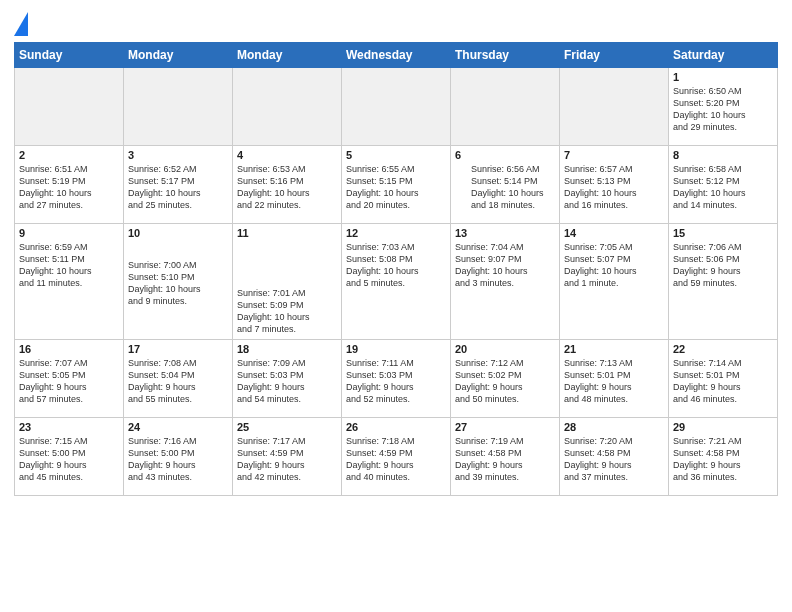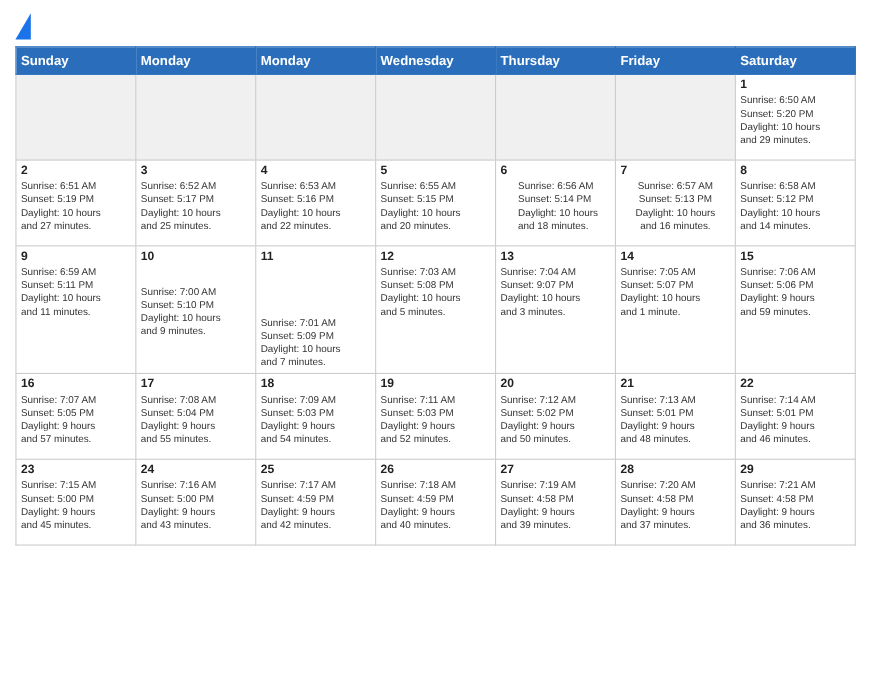--- a/index.html
+++ b/index.html
@@ -180,21 +180,21 @@
           </td>
           <td>
             <span class="day-num">6</span>
             <div class="day-info" style="white-space: pre-line; margin-left: 16px;">Sunrise: 6:56 AM
 Sunset: 5:14 PM
 Daylight: 10 hours
 and 18 minutes.</div>
           </td>
           <td>
             <span class="day-num">7</span>
-            <div class="day-info" style="white-space: pre-line; text-align: center;">Sunrise: 6:57 AM
+            <div class="day-info" style="white-space: pre-line;">Sunrise: 6:57 AM
 Sunset: 5:13 PM
 Daylight: 10 hours
 and 16 minutes.</div>
           </td>
           <td>
             <span class="day-num">8</span>
             <div class="day-info" style="white-space: pre-line;">Sunrise: 6:58 AM
 Sunset: 5:12 PM
 Daylight: 10 hours
 and 14 minutes.</div>

